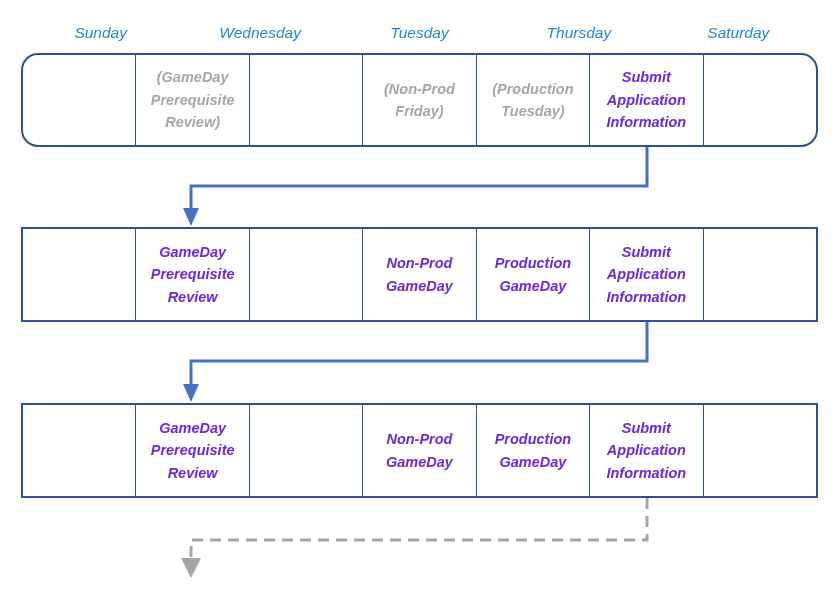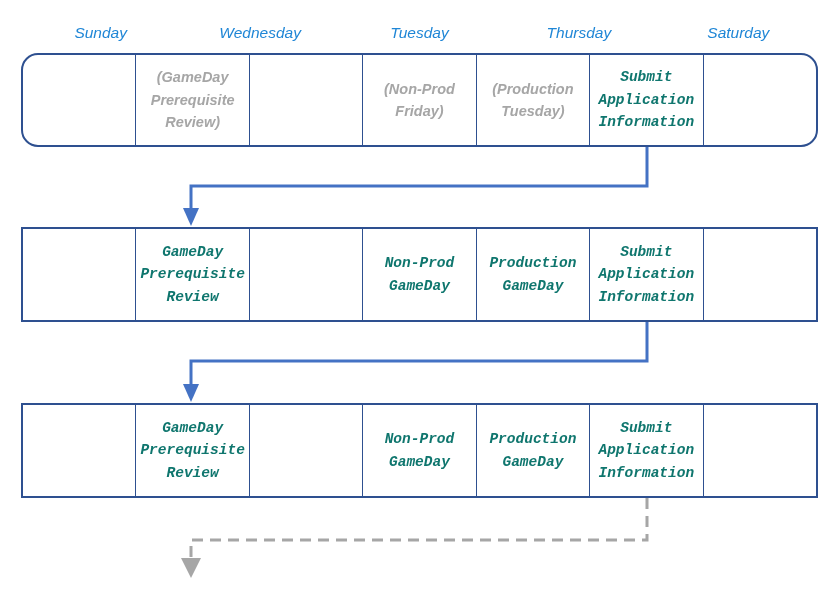--- a/index.html
+++ b/index.html
@@ -58,21 +58,21 @@
   }
   .cal-cell:last-child { border-right: none; }
 
   .cell-text {
     font-style: italic;
     font-weight: bold;
     font-size: 14.5px;
     line-height: 1.55;
     white-space: pre-line;
   }
-  .cell-text.blue  { color: #0f766e; font-family: Liberation Mono, monospace; }
+  .cell-text.blue  { color: #6d28d9; }
   .cell-text.muted { color: #A6A6A6; }
 
   #table-1 { top: 53px;  height: 94px; border-radius: 17px; }
   #table-2 { top: 227px; height: 95px; }
   #table-3 { top: 403px; height: 95px; }
 
   
   .connector {
     position: absolute;
     left: 0;

